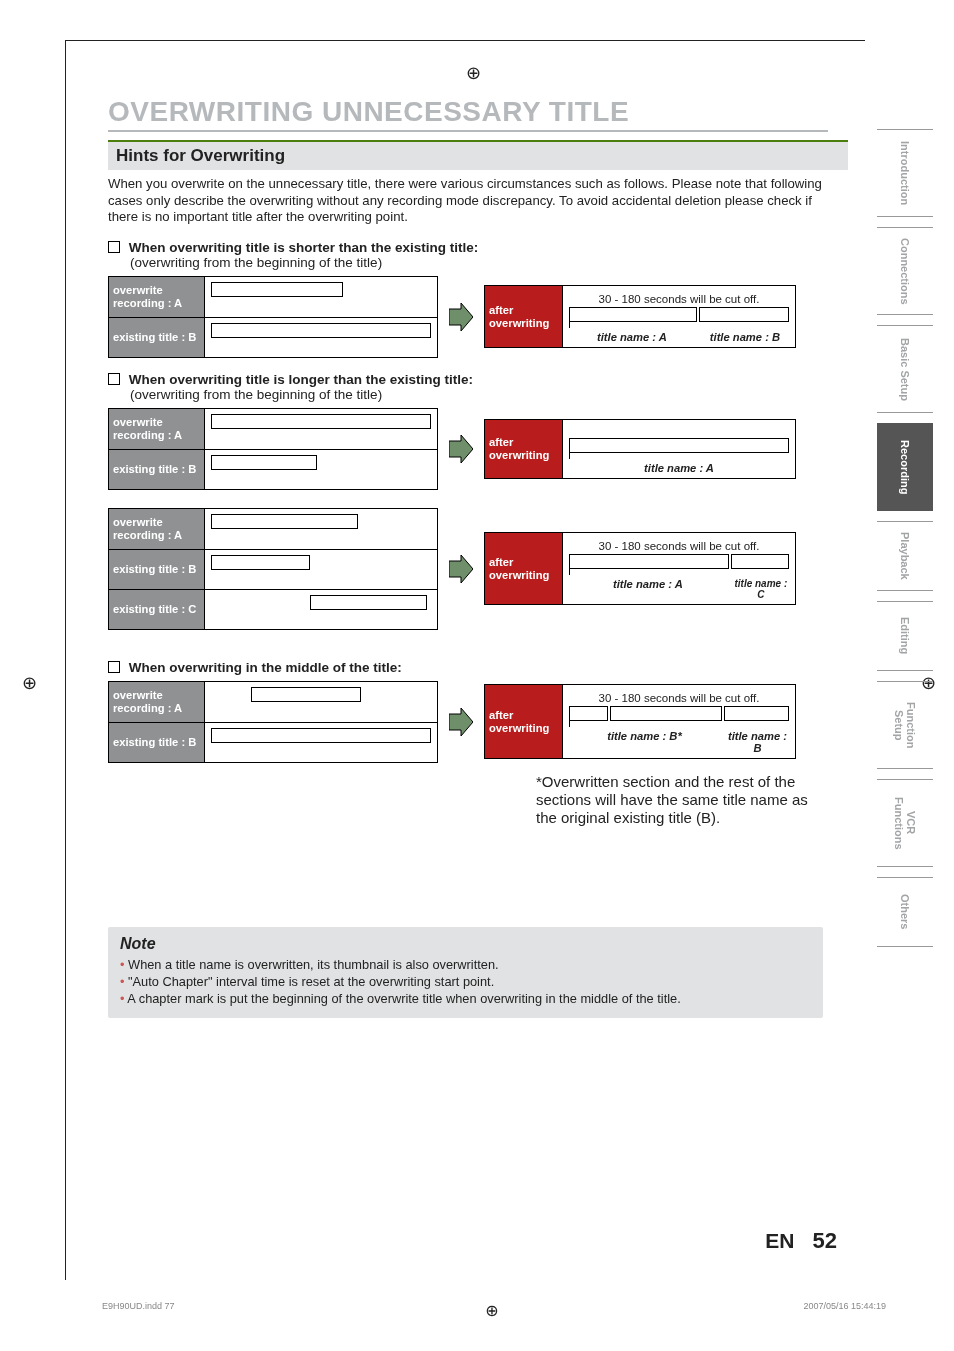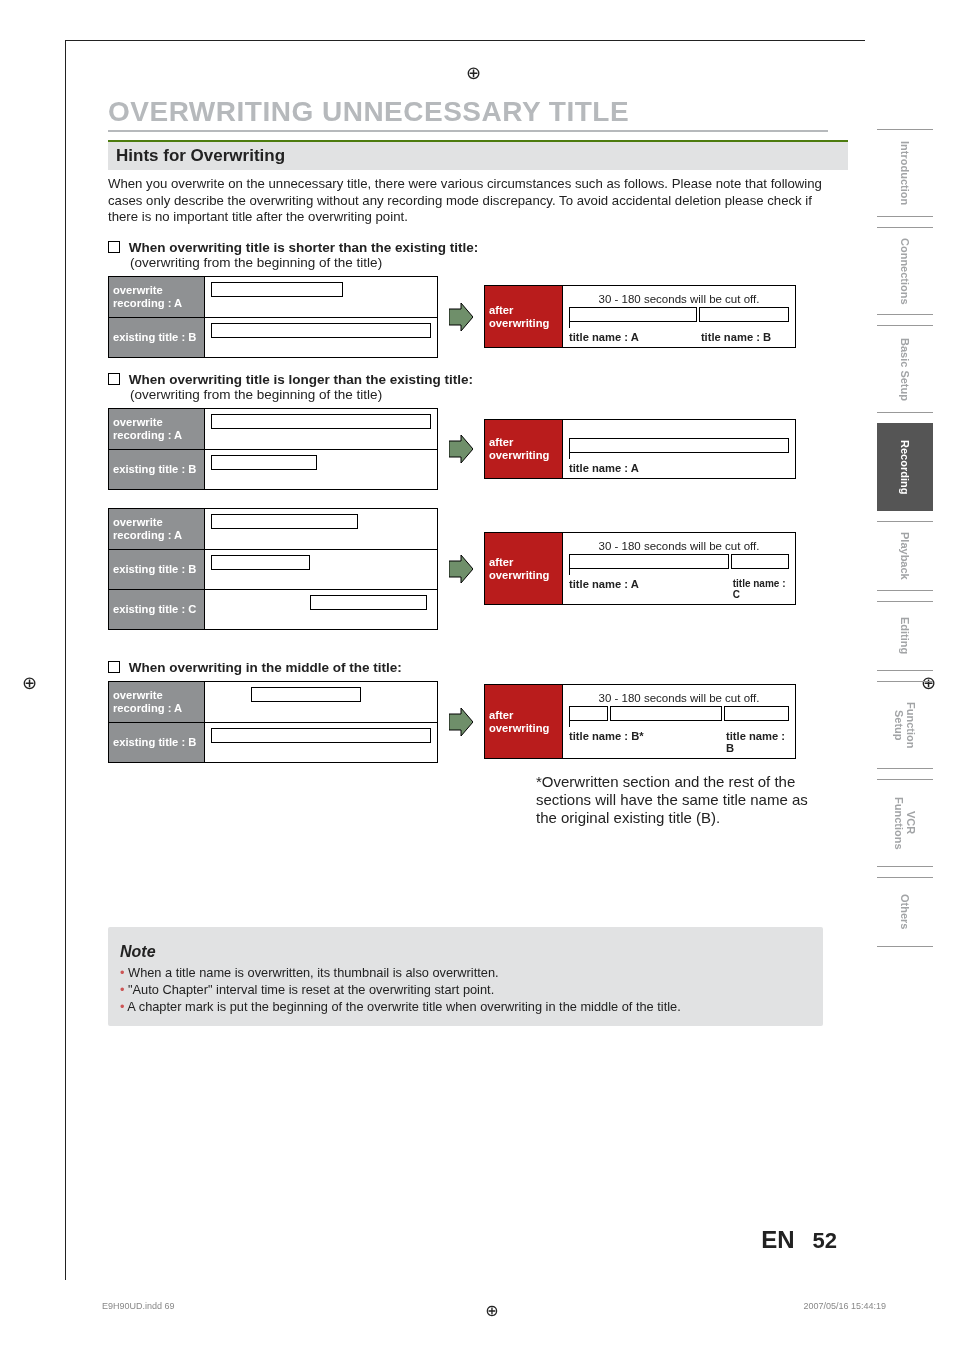--- a/index.html
+++ b/index.html
@@ -97,42 +97,42 @@
     border-right:1.5px solid #000;
     line-height:1.15;
   }
   .r-lane { flex:1; padding:4px 6px; position:relative; }
   .r-cap { font-size:11.5px; text-align:center; margin:3px 0 2px; }
 
   .split { display:flex; gap:2px; }
   .split .bar { flex:1; }
 
   .r-titles { display:flex; gap:6px; font-size:11.2px; font-weight:bold; margin-top:2px; }
-  .r-titles span { flex:1; text-align:left; }
+  .r-titles span { flex:1; text-align:center;font-style:italic; }
 
   .footnote { margin:2px 48px 0 470px; font-size:15px; line-height:1.2; }
 
   .note {
     margin: 100px 42px 0 42px;
     background:#e1e2e3;
     padding:8px 12px 10px;
     border-radius:2px;
   }
-  .note-title { font-style:italic; font-weight:bold; font-size:16px; margin-bottom:4px;margin-top:8px; }
+  .note-title { font-style:italic; font-weight:bold; font-size:16px; margin-bottom:4px; }
   .note li { font-size:12.8px; list-style:none; margin:2px 0; }
   .note li::before { content:"• "; color:#c55; }
 
   .footer {
     position:absolute;
     bottom:26px;
     right:28px;
     display:flex; align-items:baseline; gap:18px;
     font-weight:bold;
   }
-  .footer .en { font-size:24px; }
+  .footer .en { font-size:21px; }
   .footer .pn { font-size:22px; }
 
   .footline {
     position:absolute;
     left:0; right:0; bottom:10px;
     font-size:9px;
     color:#888;
     display:flex;
     justify-content:space-between;
     padding: 0 18px 0 22px;
@@ -372,16 +372,16 @@
     <div class="tab tall">Playback</div>
     <div class="tab tall">Editing</div>
     <div class="tab">Function Setup</div>
     <div class="tab">VCR Functions</div>
     <div class="tab tall">Others</div>
   </div>
 
 </div>
 
 <div class="footline" style="position:absolute; bottom:40px; left:80px; right:50px;">
-  <span>E9H90UD.indd   69</span>
+  <span>E9H90UD.indd   77</span>
   <span style="font-size:16px;color:#222;position:absolute;left:50%;transform:translateX(-50%)">⊕</span>
   <span>2007/05/16   15:44:19</span>
 </div>
 
 </body></html>

